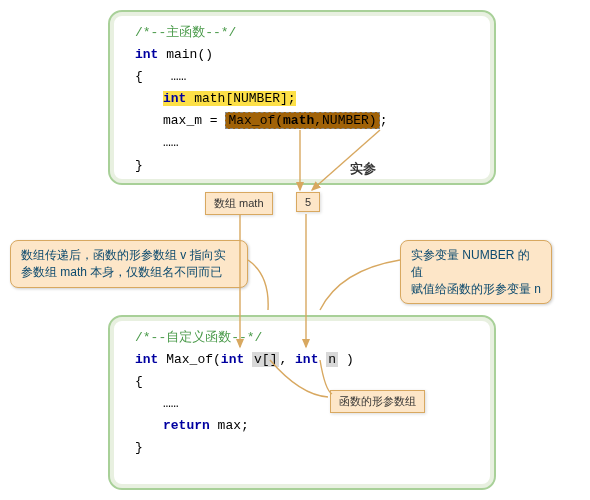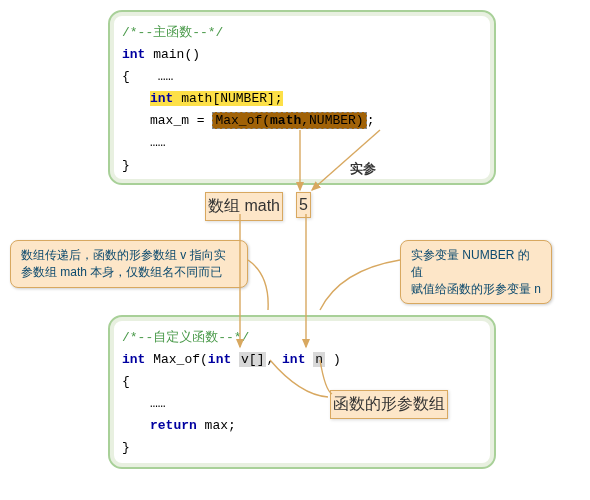--- a/index.html
+++ b/index.html
@@ -1,26 +1,26 @@
 <!DOCTYPE html>
 <html><head>
 <meta charset="utf-8">
 <style>
 *{box-sizing:border-box;margin:0;padding:0}
 body{width:590px;height:500px;background:#fff;font-family:'Courier New',monospace;font-size:13px;position:relative;overflow:hidden}
-.panel{position:absolute;border:2px solid #a8d098;border-radius:14px;background:#fff;padding:10px 12px;line-height:1.7;box-shadow:inset 0 0 0 4px #e8f0e0}
+.panel{position:absolute;border:2px solid #a8d098;border-radius:14px;background:#fff;padding:10px 25px;line-height:1.7;box-shadow:inset 0 0 0 4px #e8f0e0}
 .panel.top{left:108px;top:10px;width:388px;height:175px}
-.panel.bot{left:108px;top:315px;width:388px;height:154px}
+.panel.bot{left:108px;top:315px;width:388px;height:175px}
 .comment{color:#4a9a4a}
 .kw{color:#0000a0;font-weight:bold}
 .num{color:#c00}
 .hl-gray{background:#fde047}
 .hl-blue{background:#a16207;border:1px dashed #888;padding:0 2px}
 .hl-param{background:#d8d8d8;padding:0 2px}
-.tag{position:absolute;background:#fde6c8;border:1px solid #d8a860;padding:3px 2px;font-family:sans-serif;font-size:16px;color:#333;box-shadow:1px 1px 3px rgba(0,0,0,.15)}
+.tag{position:absolute;background:#fde6c8;border:1px solid #d8a860;padding:3px 8px;font-family:sans-serif;font-size:11px;color:#333;box-shadow:1px 1px 3px rgba(0,0,0,.15)}
 .callout{position:absolute;background:#fde6c8;border:1px solid #d8a860;border-radius:8px;padding:6px 10px;font-family:sans-serif;font-size:12px;color:#0c4a6e;box-shadow:1px 1px 3px rgba(0,0,0,.2);line-height:1.4}
 .lbl{position:absolute;font-family:Liberation Serif, serif;font-size:13px;font-weight:bold;color:#333}
 svg.arrows{position:absolute;top:0;left:0;width:590px;height:500px;pointer-events:none}
 .indent{display:inline-block;width:28px}
 </style>
 </head>
 <body>
 
 <div class="panel top">
  <div><span class="comment">/*--主函数--*/</span></div>

